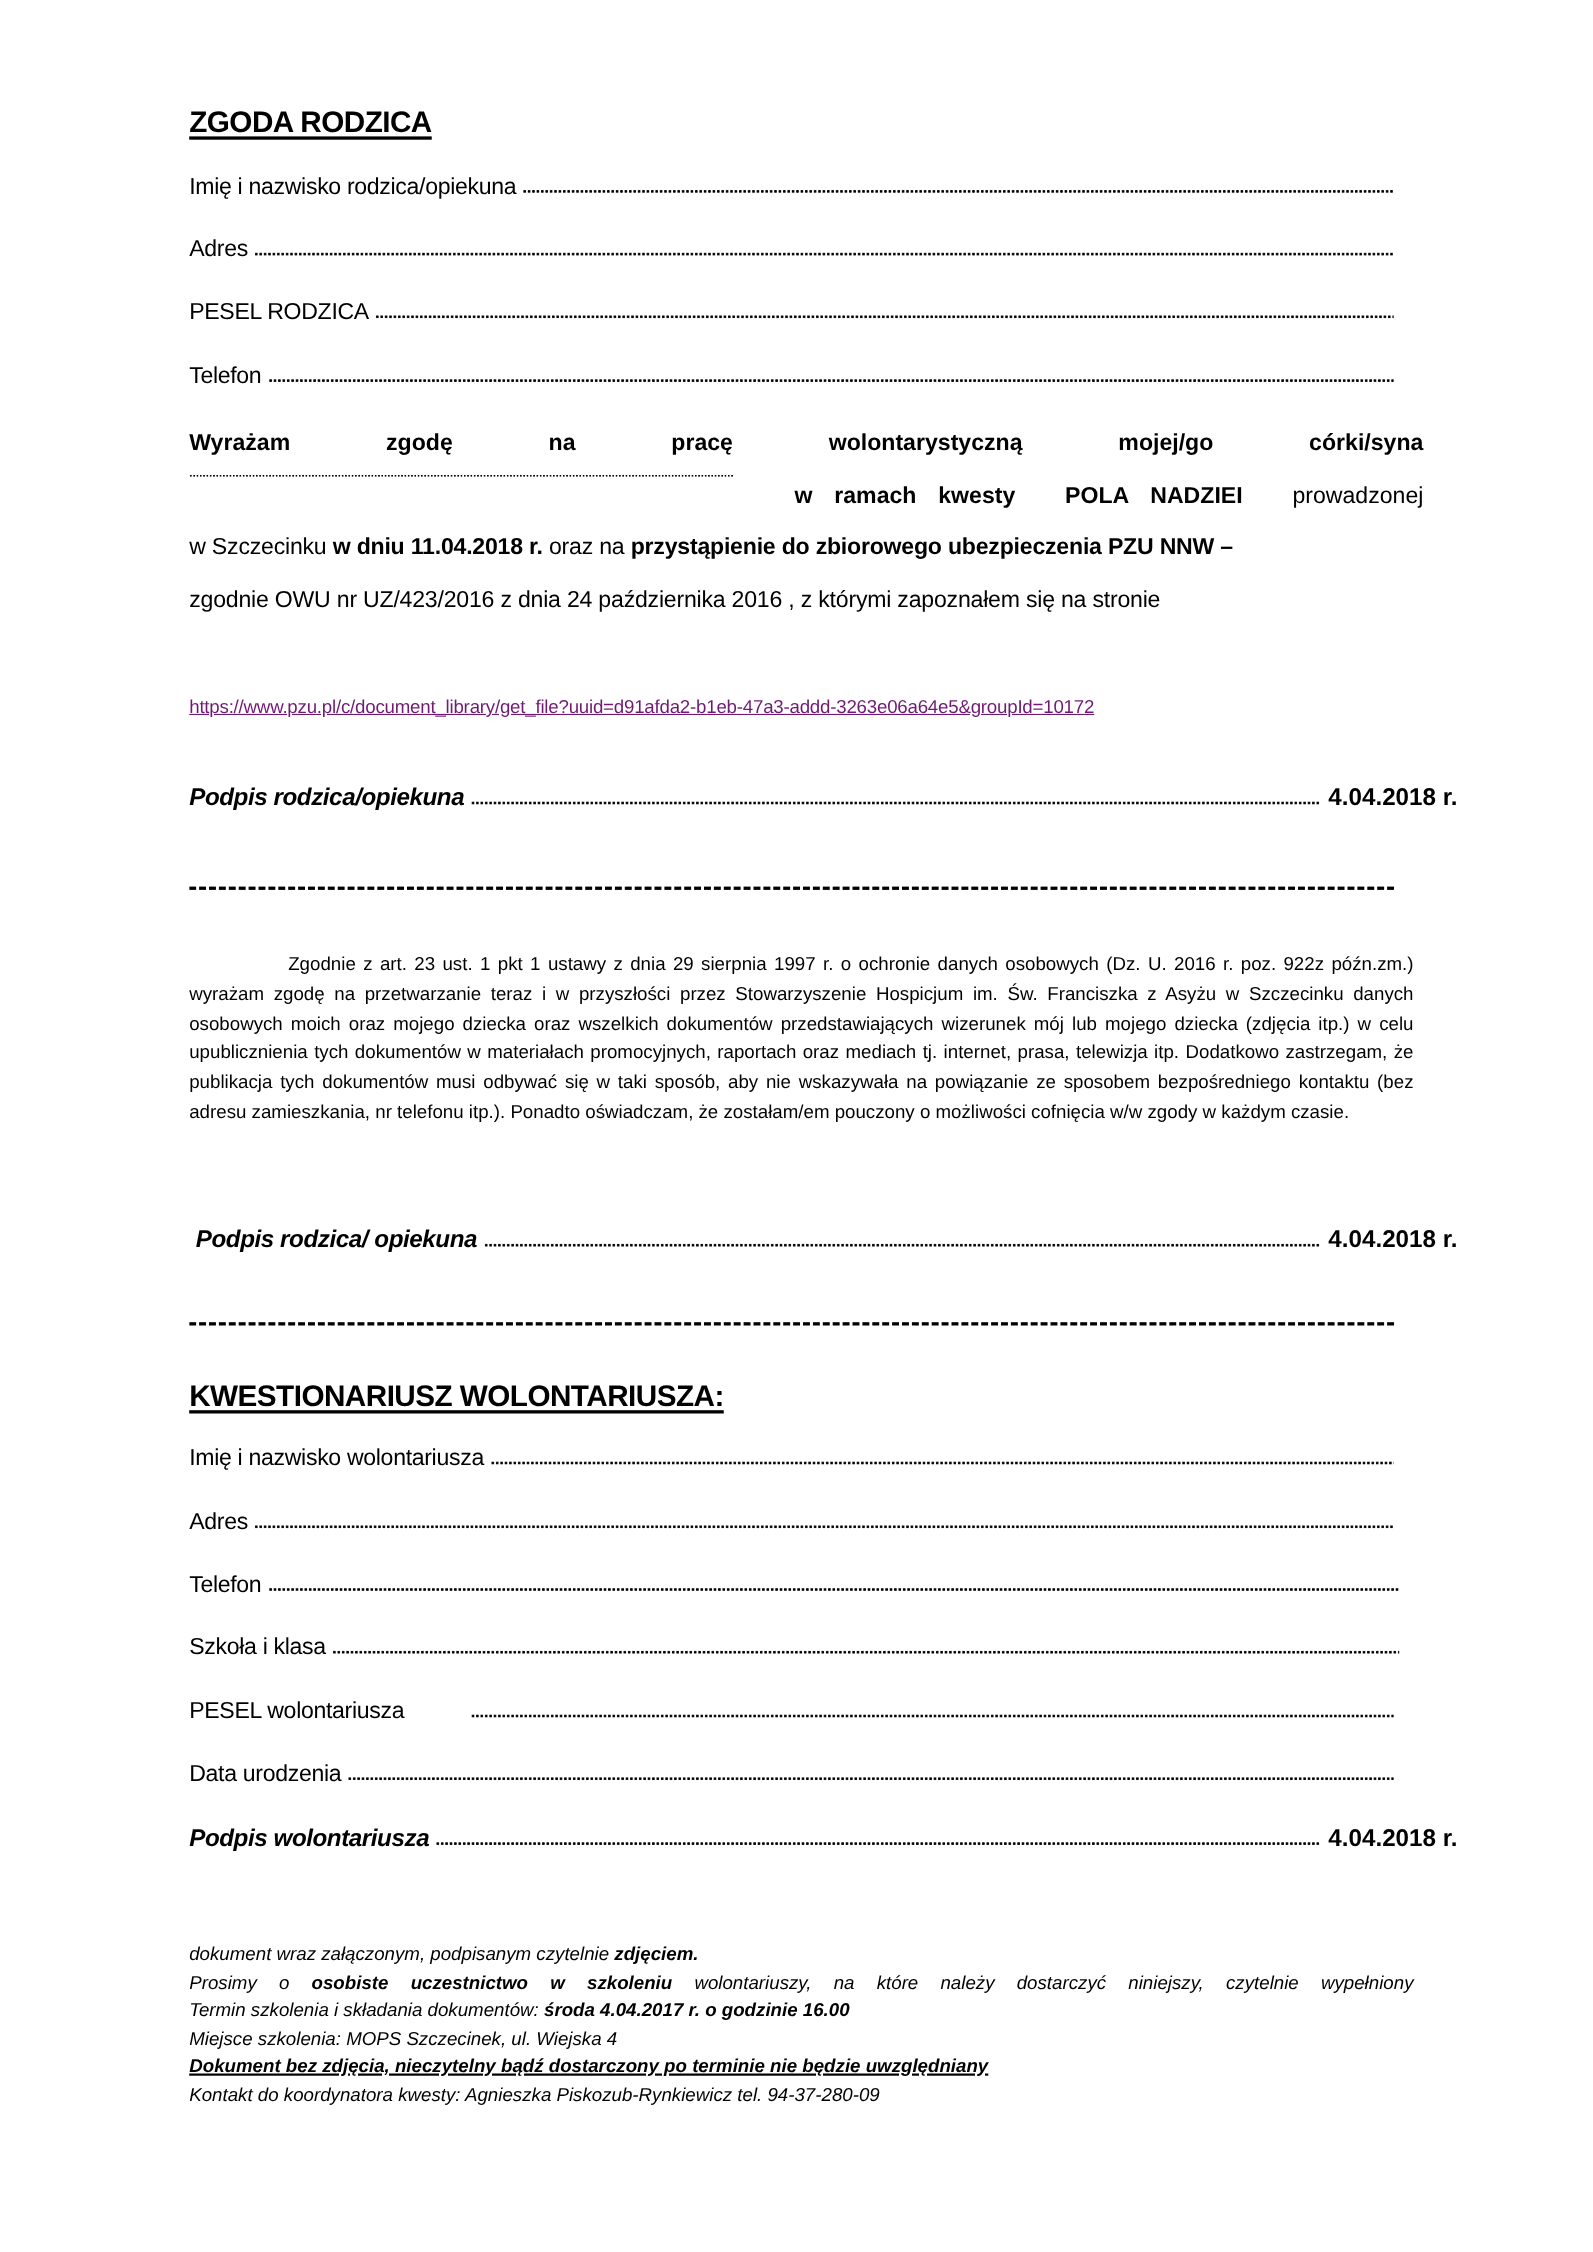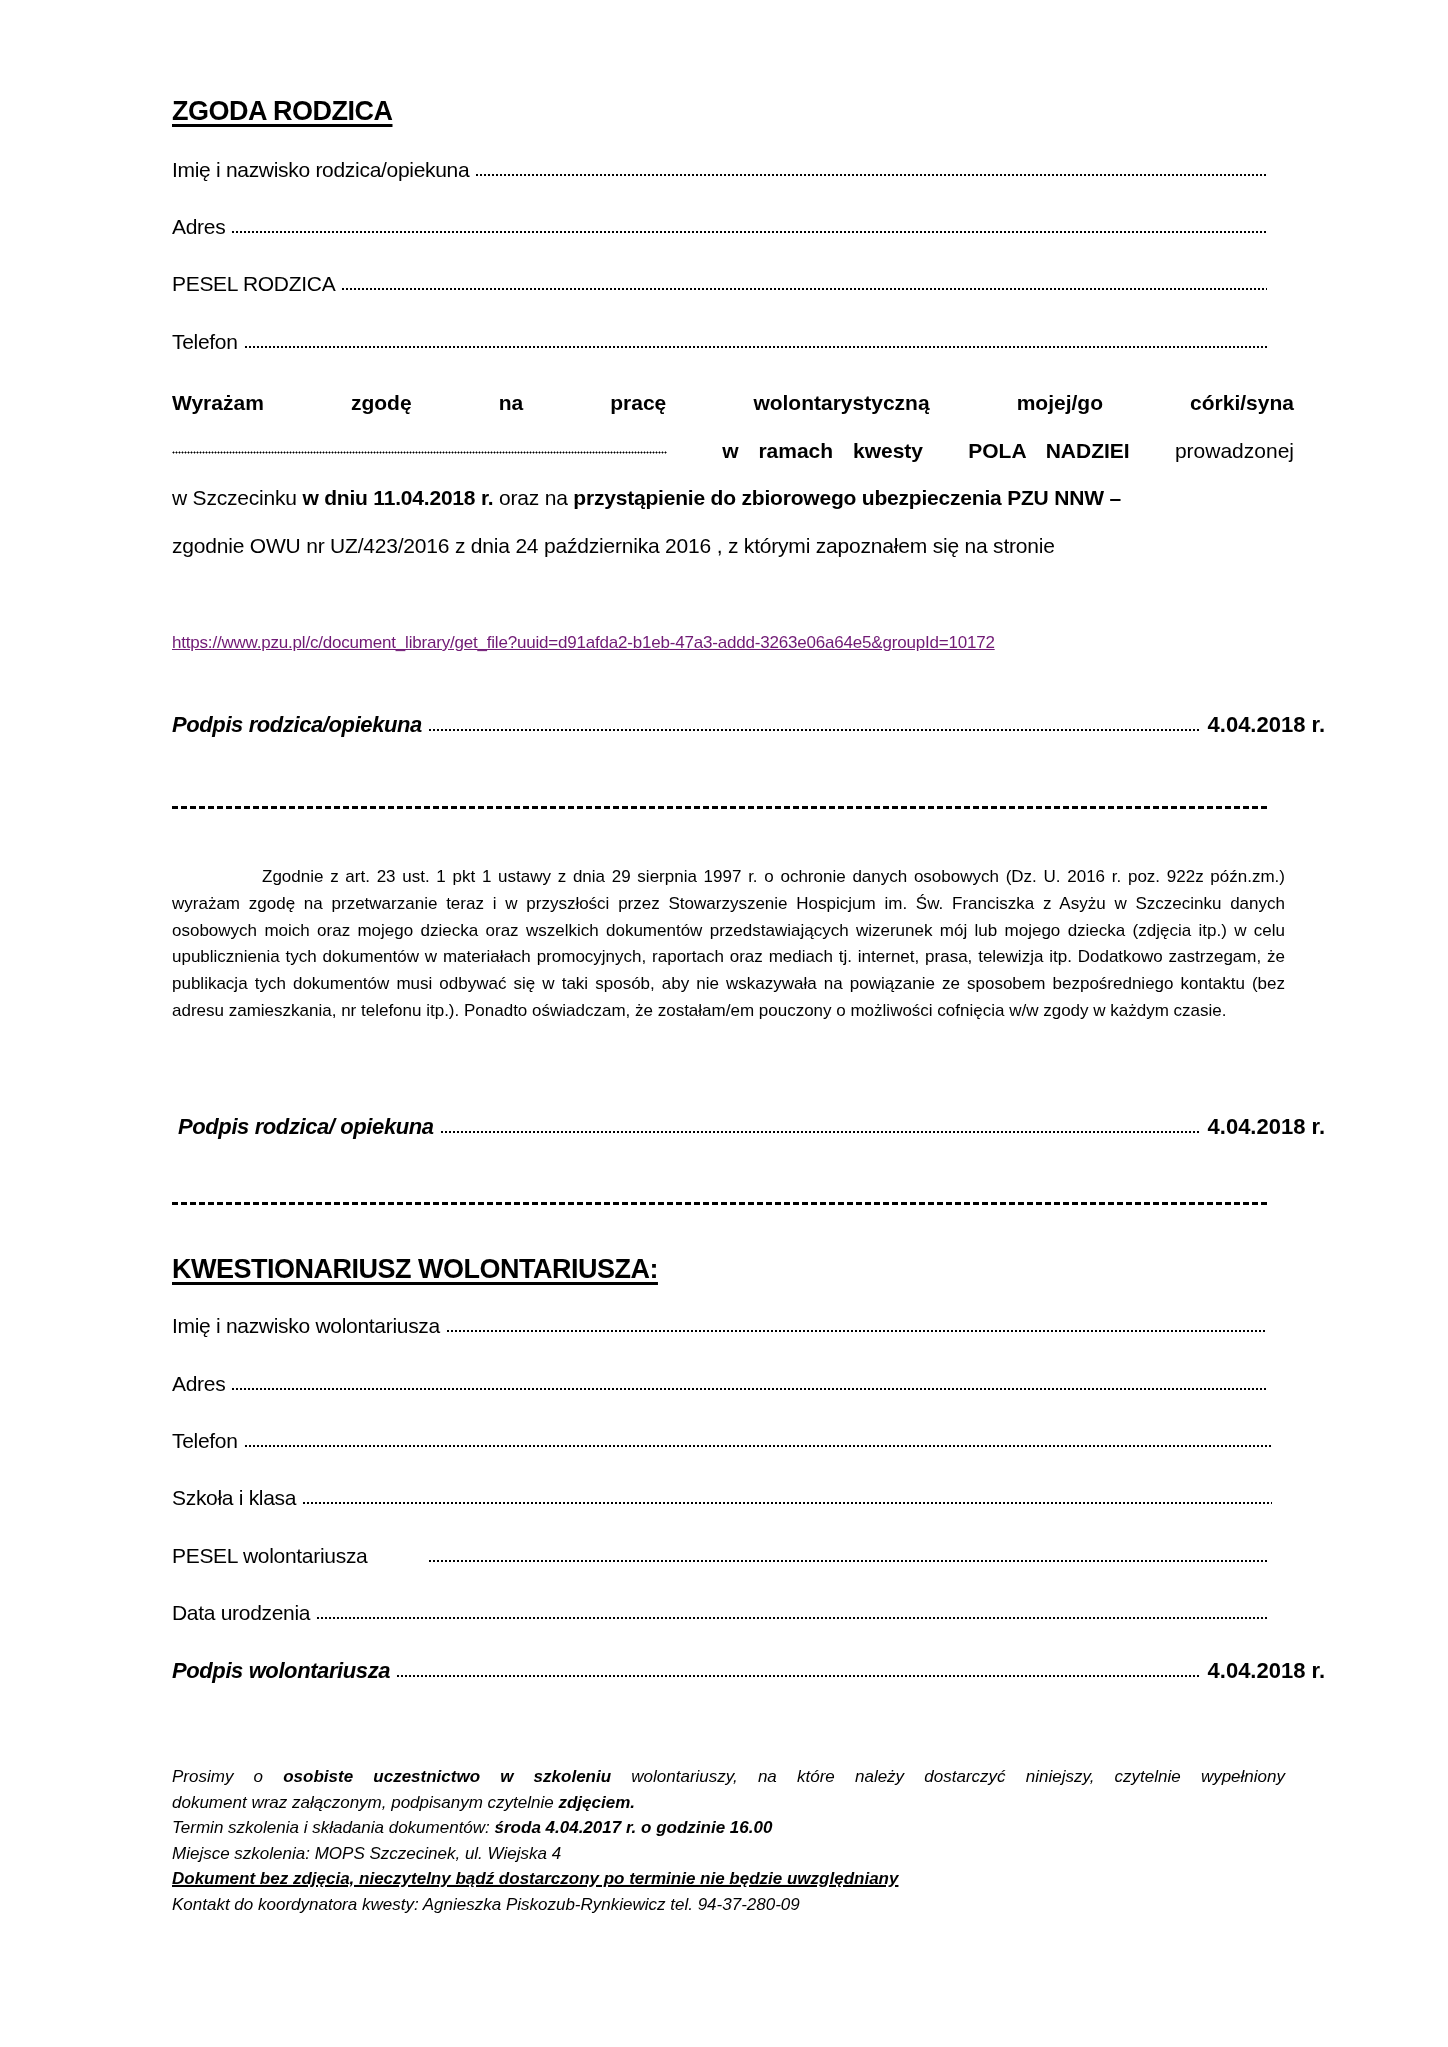--- a/index.html
+++ b/index.html
@@ -61,21 +61,21 @@
 <div class="abs para" style="top:378px;">
   <div style="display:flex; justify-content:space-between; font-weight:bold; height:50px; line-height:50px;">
     <span>Wyrażam</span>
     <span>zgodę</span>
     <span>na</span>
     <span>pracę</span>
     <span>wolontarystyczną</span>
     <span>mojej/go</span>
     <span>córki/syna</span>
   </div>
-  <div style="display:flex; align-items:center; justify-content:space-between; height:46px; line-height:46px;">
+  <div style="display:flex; align-items:flex-start; justify-content:space-between; height:46px; line-height:46px;">
     <span class="blank"></span>
     <b style="word-spacing:14px;">w ramach kwesty</b>
     <b style="word-spacing:14px;">POLA NADZIEI</b>
     <span>prowadzonej</span>
   </div>
   <div style="height:48px; line-height:48px; white-space:nowrap; letter-spacing:-0.2px;">
     <span>w Szczecinku</span>
     <b>w dniu 11.04.2018 r.</b>
     <span>oraz na</span>
     <b>przystąpienie do zbiorowego ubezpieczenia PZU NNW –</b>
@@ -130,28 +130,28 @@
   <span class="dots"></span>
 </div>
 
 <div class="abs sig" style="top:1658px;">
   <span class="lbl">Podpis wolontariusza</span>
   <span class="dots"></span>
   <span class="date">4.04.2018 r.</span>
 </div>
 
 <div class="abs footer" style="top:1764px;">
+  <span class="fl last">
+    <span>dokument wraz załączonym, podpisanym czytelnie</span>
+    <b>zdjęciem.</b>
+  </span>
   <span class="fl" style="text-align-last:justify;">
     <span>Prosimy o</span>
     <b>osobiste uczestnictwo w szkoleniu</b>
     <span>wolontariuszy, na które należy dostarczyć niniejszy, czytelnie wypełniony</span>
-  </span>
-  <span class="fl last">
-    <span>dokument wraz załączonym, podpisanym czytelnie</span>
-    <b>zdjęciem.</b>
   </span>
   <span class="fl last">
     <span>Termin szkolenia i składania dokumentów:</span>
     <b>środa  4.04.2017 r. o godzinie 16.00</b>
   </span>
   <span class="fl last">Miejsce szkolenia: MOPS Szczecinek, ul. Wiejska 4</span>
   <span class="fl last">
     <b><u>Dokument bez zdjęcia, nieczytelny bądź dostarczony po terminie nie będzie uwzględniany</u></b>
   </span>
   <span class="fl last">Kontakt do koordynatora kwesty: Agnieszka Piskozub-Rynkiewicz tel. 94-37-280-09</span>

